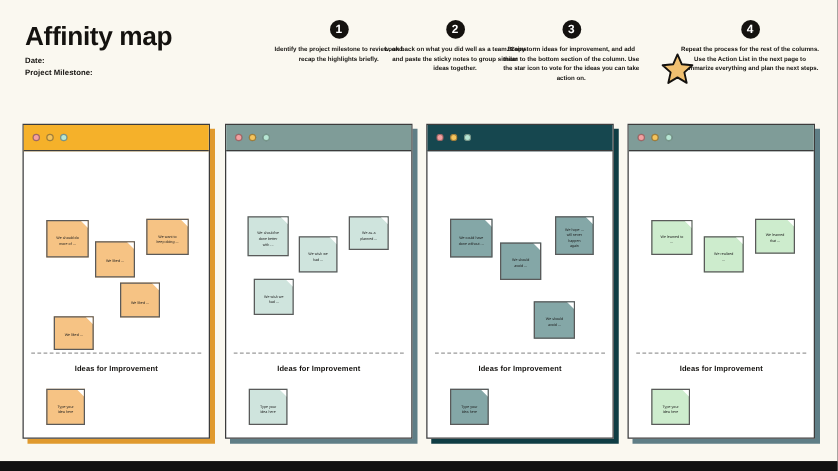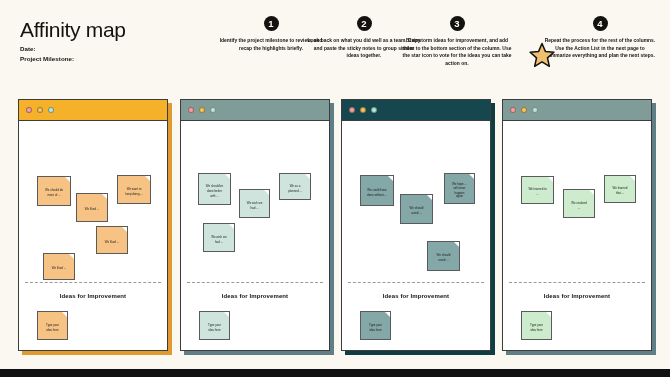--- a/index.html
+++ b/index.html
@@ -28,21 +28,21 @@
     height: 8px;
     background: #111111;
   }
 
   
   #page-title {
     position: absolute;
     left: 20px;
     top: 18px;
     font-size: 21px;
-    font-weight: normal;
+    font-weight: bold;
     letter-spacing: -0.3px;
     color: #14120f;
   }
   .meta-line {
     position: absolute;
     left: 20px;
     font-size: 6.2px;
     font-weight: bold;
     color: #14120f;
     letter-spacing: 0.05px;

